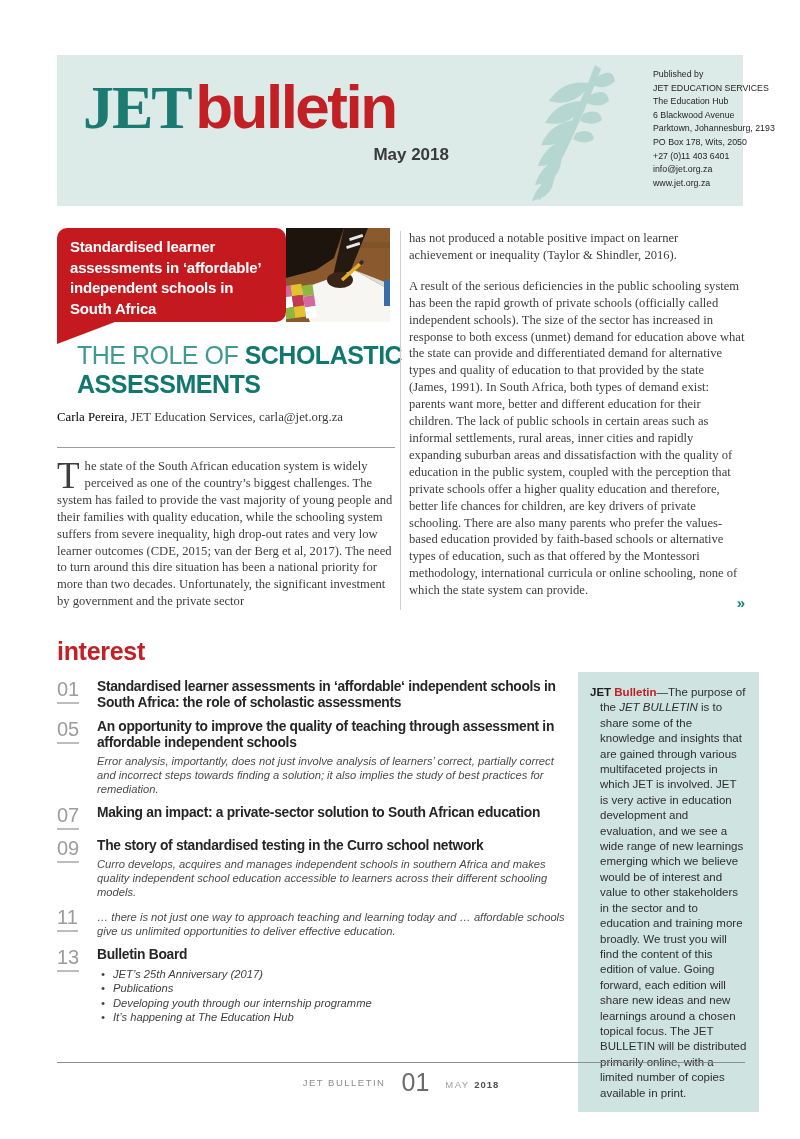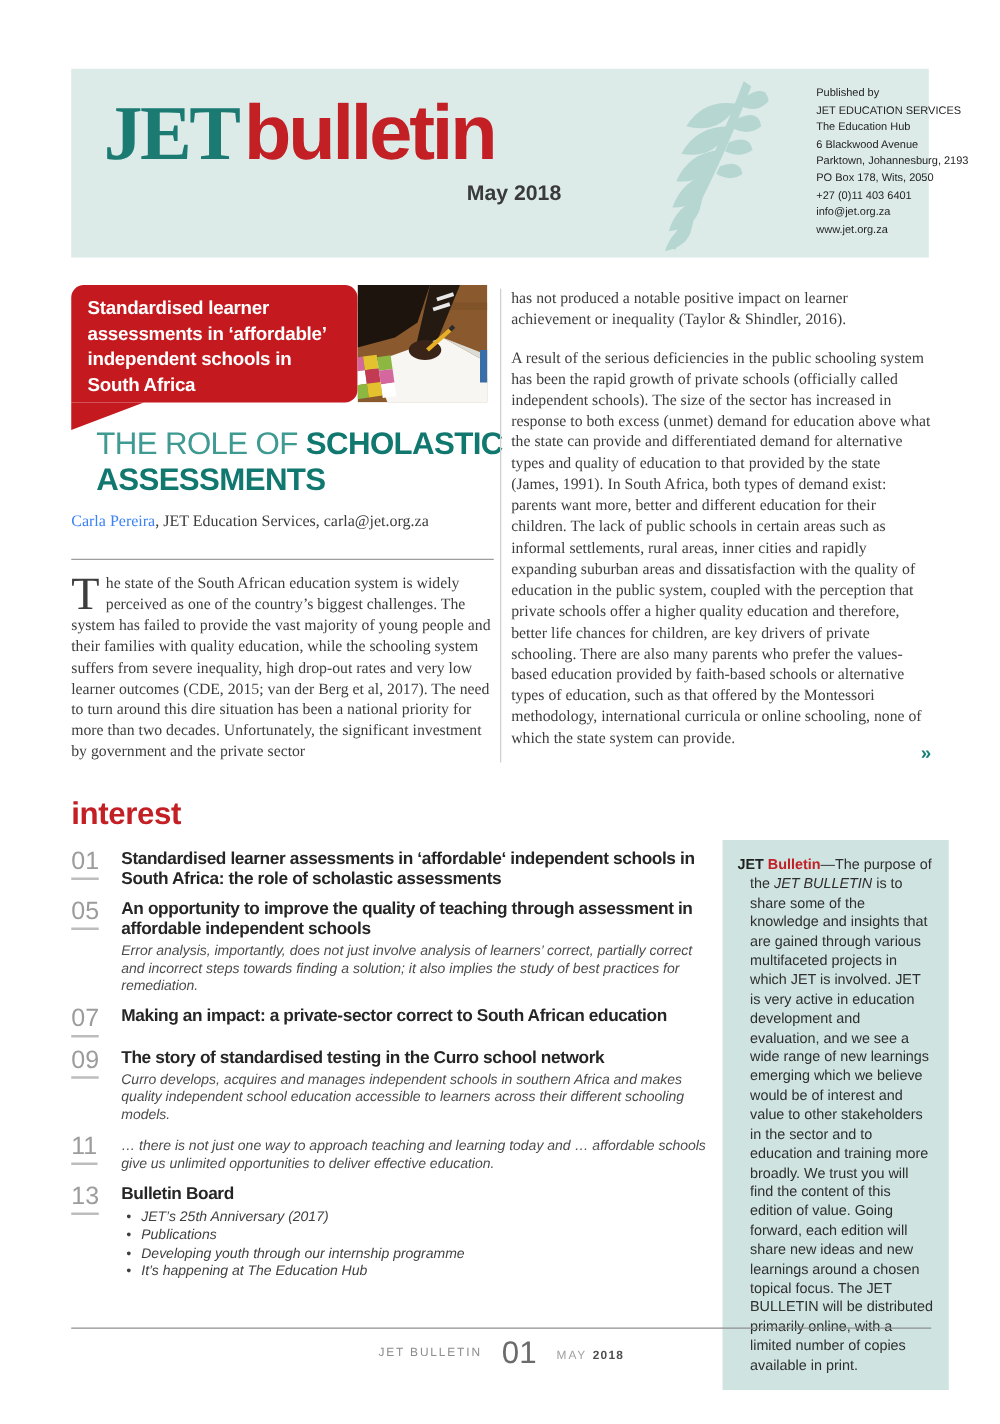--- a/index.html
+++ b/index.html
@@ -25,21 +25,21 @@
   .banner-title{padding:9px 10px 0 13px;width:208px;color:#fff;font-weight:bold;
           font-size:15px;line-height:20.5px;letter-spacing:-0.2px;}
   .photo{position:absolute;left:286px;top:228px;width:104px;height:94px;overflow:hidden;}
 
   
   .article-title{position:absolute;left:57px;top:341px;width:342px;font-size:25px;line-height:29px;letter-spacing:-0.5px;margin-left:20px;}
   .title-light{color:#3f9a92;font-weight:normal;}
   .title-bold{color:#11786f;font-weight:bold;}
   .byline{position:absolute;left:57px;top:410px;width:342px;font-family:"Liberation Serif",serif;
           font-size:12.8px;color:#3c3c3c;}
-  .byline-name{color:#3b82f6;}
+  .byline-name{color:#000000;}
   .rule{position:absolute;left:57px;top:447px;width:338px;height:1px;background:#9d9d9d;}
 
   
   .body-left{position:absolute;left:57px;top:458px;width:338px;font-family:"Liberation Serif",serif;
           font-size:12.6px;line-height:16.9px;color:#3e3e3e;text-align:left;}
   .drop-cap{float:left;font-family:"Liberation Serif",serif;font-size:37px;line-height:30px;
           padding:3px 5px 0 0;color:#3e3e3e;}
   .body-right{position:absolute;left:409px;top:230px;width:336px;font-family:"Liberation Serif",serif;
           font-size:12.6px;line-height:16.9px;color:#3e3e3e;}
   .body-right p{margin:0 0 14px 0;}
@@ -187,21 +187,21 @@
       <div class="toc-num"><i>05</i></div>
       <div class="toc-text">
         <div class="toc-title">An opportunity to improve the quality of teaching through assessment in affordable independent schools</div>
         <div class="toc-desc">Error analysis, importantly, does not just involve analysis of learners’ correct, partially correct and incorrect steps towards finding a solution; it also implies the study of best practices for remediation.</div>
       </div>
     </div>
 
     <div class="toc-item">
       <div class="toc-num"><i>07</i></div>
       <div class="toc-text">
-        <div class="toc-title">Making an impact: a private-sector correct to South African education</div>
+        <div class="toc-title">Making an impact: a private-sector solution to South African education</div>
       </div>
     </div>
 
     <div class="toc-item">
       <div class="toc-num"><i>09</i></div>
       <div class="toc-text">
         <div class="toc-title">The story of standardised testing in the Curro school network</div>
         <div class="toc-desc">Curro develops, acquires and manages independent schools in southern Africa and makes quality independent school education accessible to learners across their different schooling models.</div>
       </div>
     </div>

